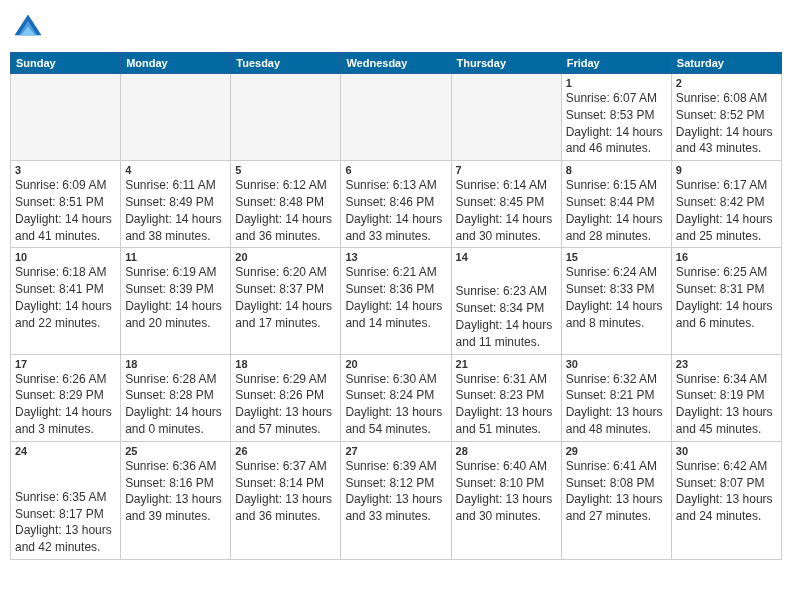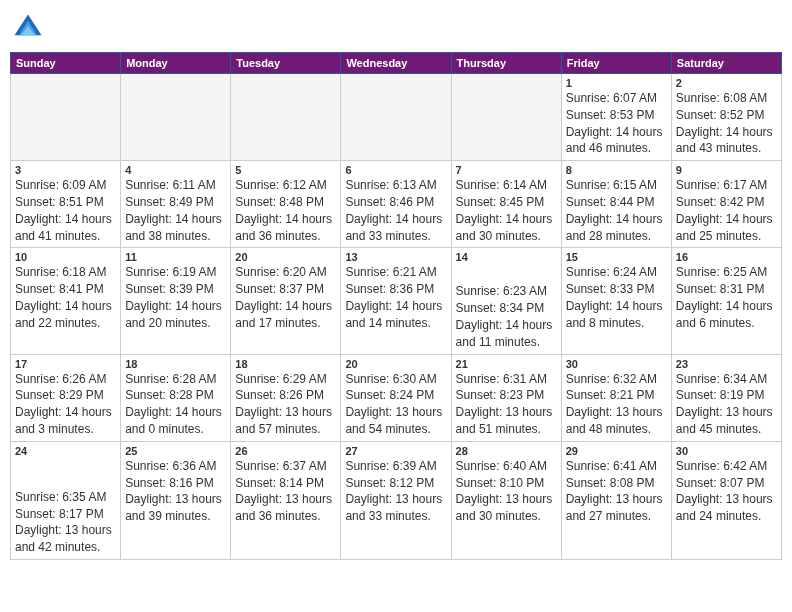--- a/index.html
+++ b/index.html
@@ -58,21 +58,21 @@
     .subtitle {
       font-size: 13px;
       color: #555;
     }
     .calendar {
       width: 100%;
       border-collapse: collapse;
       border: 1px solid #ccc;
     }
     .calendar th {
-      background: #701a75;
+      background: #0369a1;
       color: #fff;
       font-size: 11px;
       font-weight: bold;
       padding: 4px 5px;
       border: 1px solid #2060a0;
       text-align: left;
       width: calc(100%/7);
     }
     .calendar td {
       border: 1px solid #ccc;

